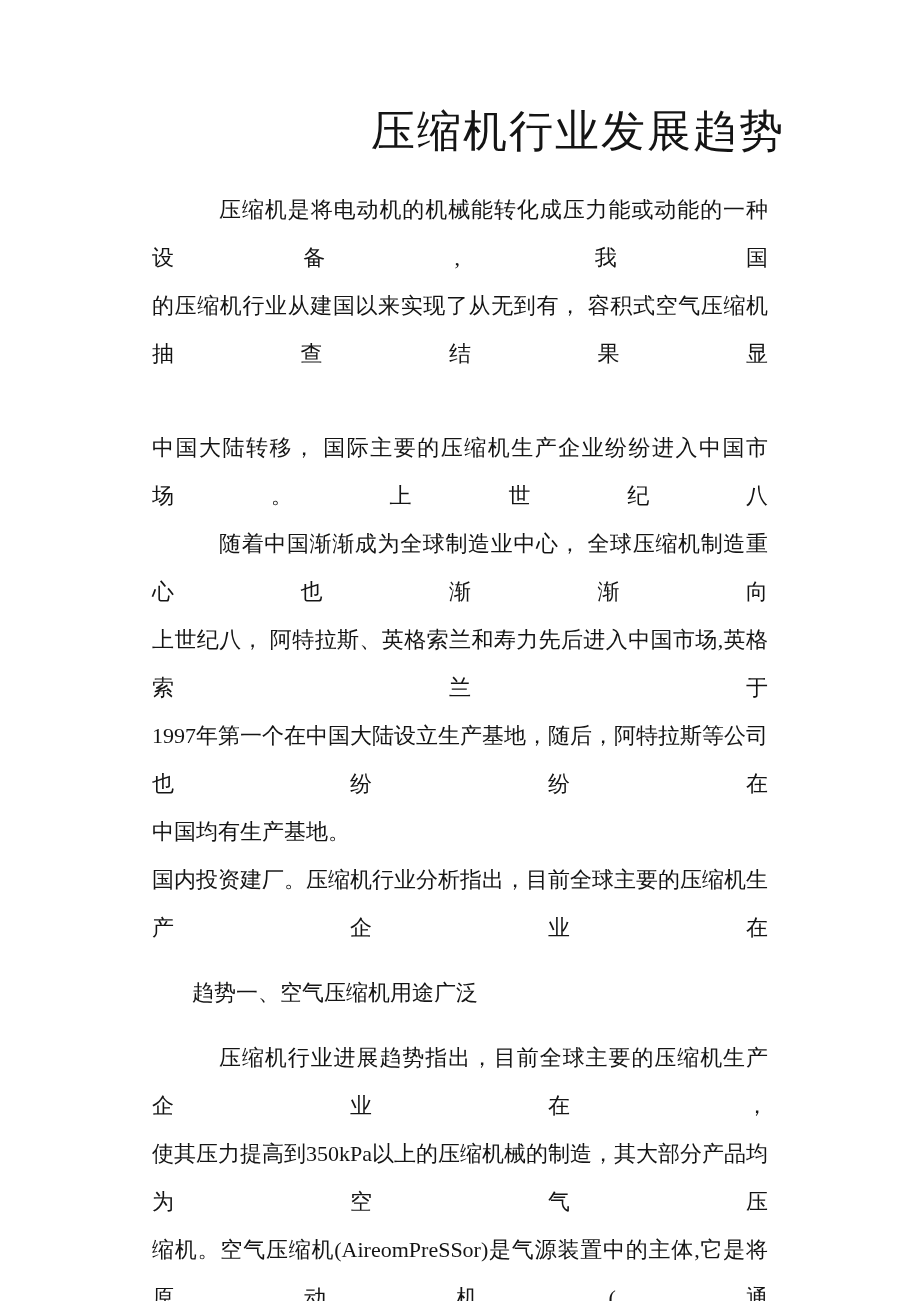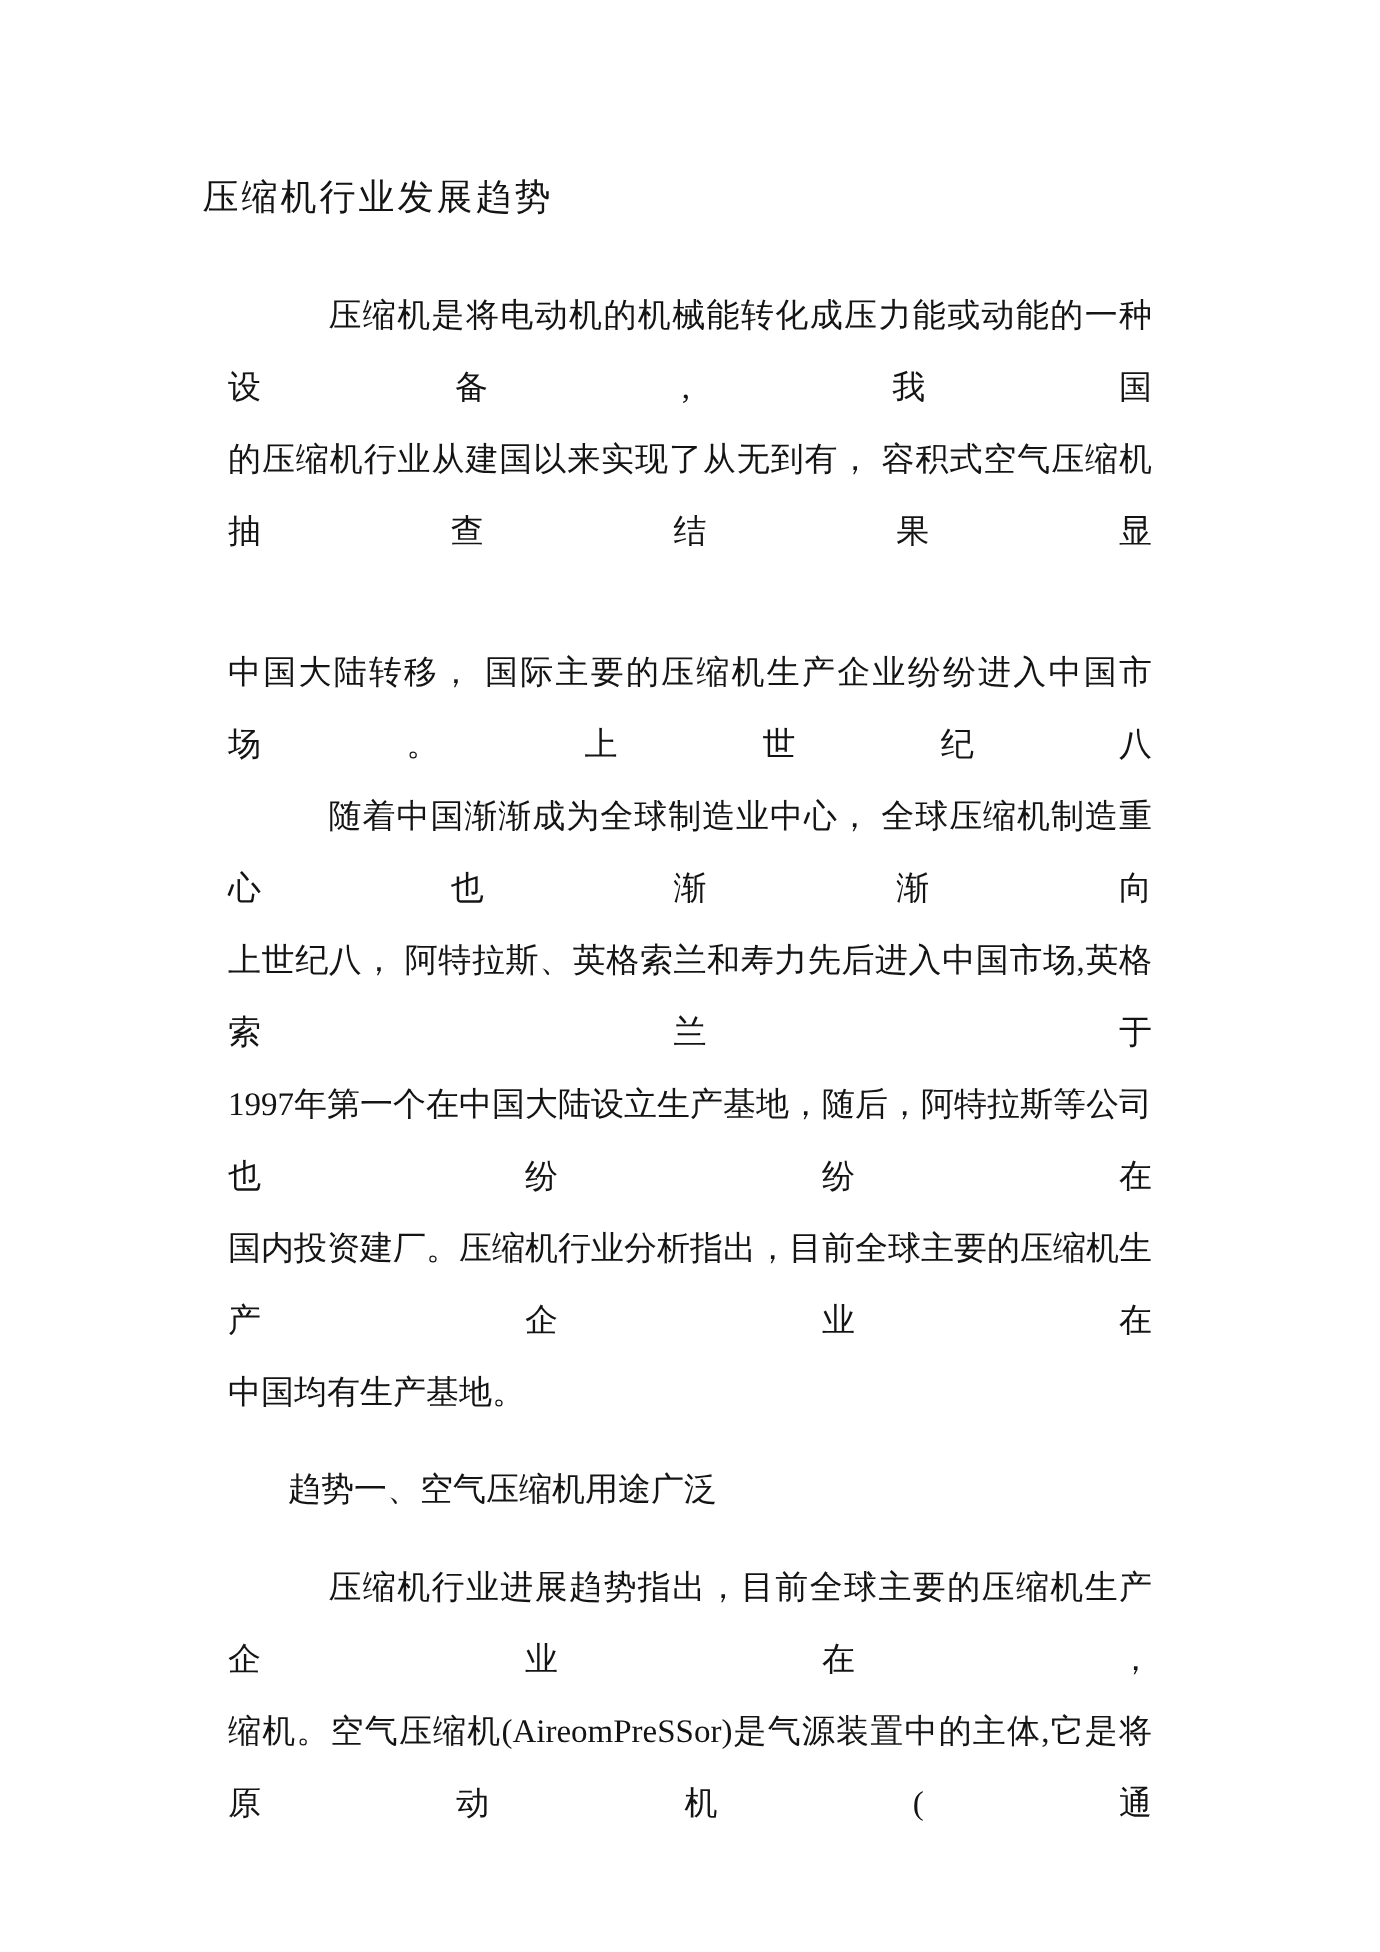--- a/index.html
+++ b/index.html
@@ -7,24 +7,24 @@
     position: relative;
     width: 920px;
     height: 1301px;
     background: #ffffff;
     overflow: hidden;
     font-family: "Liberation Serif", "DejaVu Serif", serif;
     color: #141414;
   }
   .doc-title {
     margin: 108px 135px 0 135px;
-    font-size: 24px;
+    font-size: 44px;
     font-weight: 400;
     line-height: 48px;
-    text-align: left;
+    text-align: right;
     letter-spacing: 2px;
     white-space: nowrap;
   }
   .doc-body {
     margin: 30px 135px 0 135px; 
     font-size: 22px;
     line-height: 48px;
   }
   .block { margin: 17px; }
   .block.gap-before { margin-top: 46px; }
@@ -45,24 +45,25 @@
   <div class="doc-body" id="doc-body">
       <div class="block paragraph">
         <div class="line first">压缩机是将电动机的机械能转化成压力能或动能的一种设备, 我国</div>
         <div class="line">的压缩机行业从建国以来实现了从无到有， 容积式空气压缩机抽查结果显</div>
       </div>
       <div class="block paragraph gap-before">
         <div class="line">中国大陆转移， 国际主要的压缩机生产企业纷纷进入中国市场。上世纪八</div>
         <div class="line first">随着中国渐渐成为全球制造业中心， 全球压缩机制造重心也渐渐向</div>
         <div class="line">上世纪八， 阿特拉斯、英格索兰和寿力先后进入中国市场,英格索兰于</div>
         <div class="line">1997年第一个在中国大陆设立生产基地，随后，阿特拉斯等公司也纷纷在</div>
+        <div class="line noFill">中国均有生产基地。</div>
         <div class="line">国内投资建厂。压缩机行业分析指出，目前全球主要的压缩机生产企业在</div>
-        <div class="line noFill">中国均有生产基地。</div>
       </div>
       <div class="block heading">
         <div class="line noFill">趋势一、空气压缩机用途广泛</div>
       </div>
       <div class="block paragraph">
         <div class="line first">压缩机行业进展趋势指出，目前全球主要的压缩机生产企业在，</div>
+        <div class="line">使其压力提高到350kPa以上的压缩机械的制造，其大部分产品均为空气压</div>
         <div class="line">缩机。空气压缩机(AireomPreSSor)是气源装置中的主体,它是将原动机(通</div>
       </div>
     </div>
 </div>
 
 </body></html>

